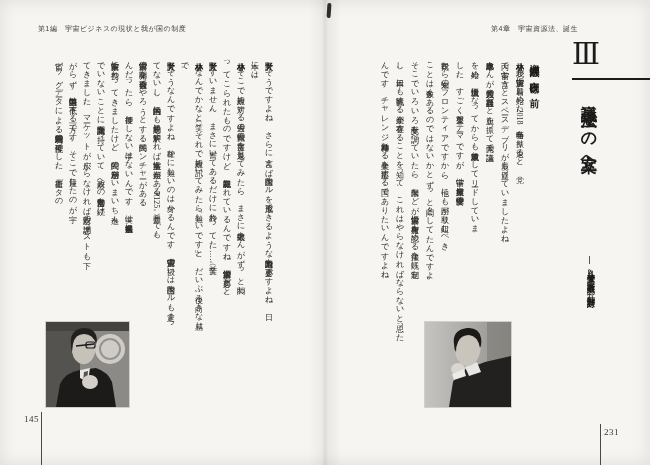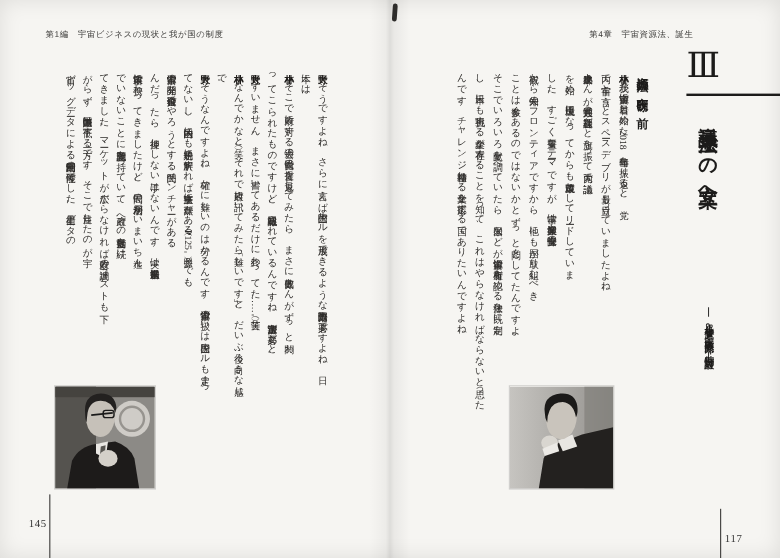--- a/index.html
+++ b/index.html
@@ -64,21 +64,21 @@
     font-family:"Liberation Sans","DejaVu Sans",sans-serif;
     font-weight:bold;color:#1e1c1a;margin-inline-end:7px;
   }
   .spk:empty{display:none;margin-inline-end:0;}
 
   .photo{position:absolute;top:322px;box-shadow:0 0 0 1px rgba(0,0,0,0.15);}
   .photo svg{display:block;}
   .photo-right-page{left:100px;width:86px;height:85px;}
   .photo-left-page{left:46px;width:83px;height:85px;}
 
-  .folio{position:absolute;font-size:9px;color:#333;letter-spacing:0.5px;margin-top:17px;}
+  .folio{position:absolute;font-size:9px;color:#333;letter-spacing:0.5px;}
   .folio-rule{position:absolute;width:1px;background:#4a4947;}
 </style>
 </head>
 <body>
 
 <div class="spread">
 
   <div class="page page-left">
     <div class="running-head left">第1編　宇宙ビジネスの現状と我が国の制度</div>
 
@@ -155,18 +155,18 @@
         <path d="M24 85 L28 60 Q33 48 47 45 L60 40 L86 34 L86 85 Z" fill="#23211f"></path>
         <path d="M40 45 L52 40 L56 50 L44 54 Z" fill="#e8e6e2"></path>
         <path d="M30 20 Q30 10 40 8 Q52 6 55 16 Q57 26 54 34 Q50 44 42 44 Q33 42 31 34 Q29 27 30 20 Z" fill="#c9c4bc"></path>
         <path d="M29 22 Q27 8 42 6 Q54 5 56 16 Q57 22 55 26 Q53 14 44 13 Q36 13 33 20 Q31 24 31 30 Q29 27 29 22 Z" fill="#1b1a19"></path>
         <ellipse cx="33" cy="47" rx="7" ry="6" fill="#d9d6d0"></ellipse>
         <path d="M27 52 L39 47 L41 54 L29 58 Z" fill="#eceae6"></path>
       </svg>
     </div>
 
     <div class="folio-rule" style="left:275px;top:424px;height:41px"></div>
-    <div class="folio" style="left:279px;top:427px">117</div>
+    <div class="folio" style="left:279px;top:427px">231</div>
   </div>
 
   <div class="fold"></div>
   <div class="binding-mark"></div>
 </div>
 
 </body></html>

